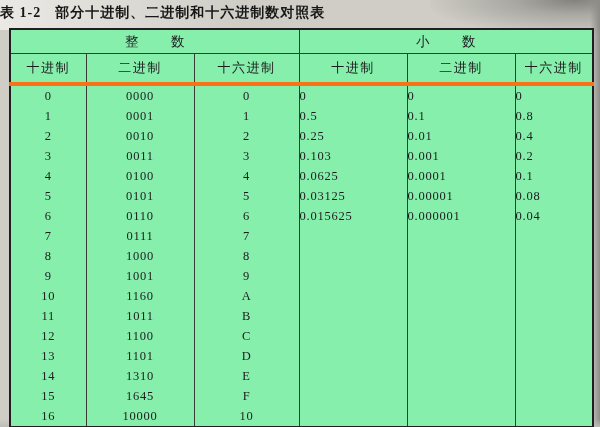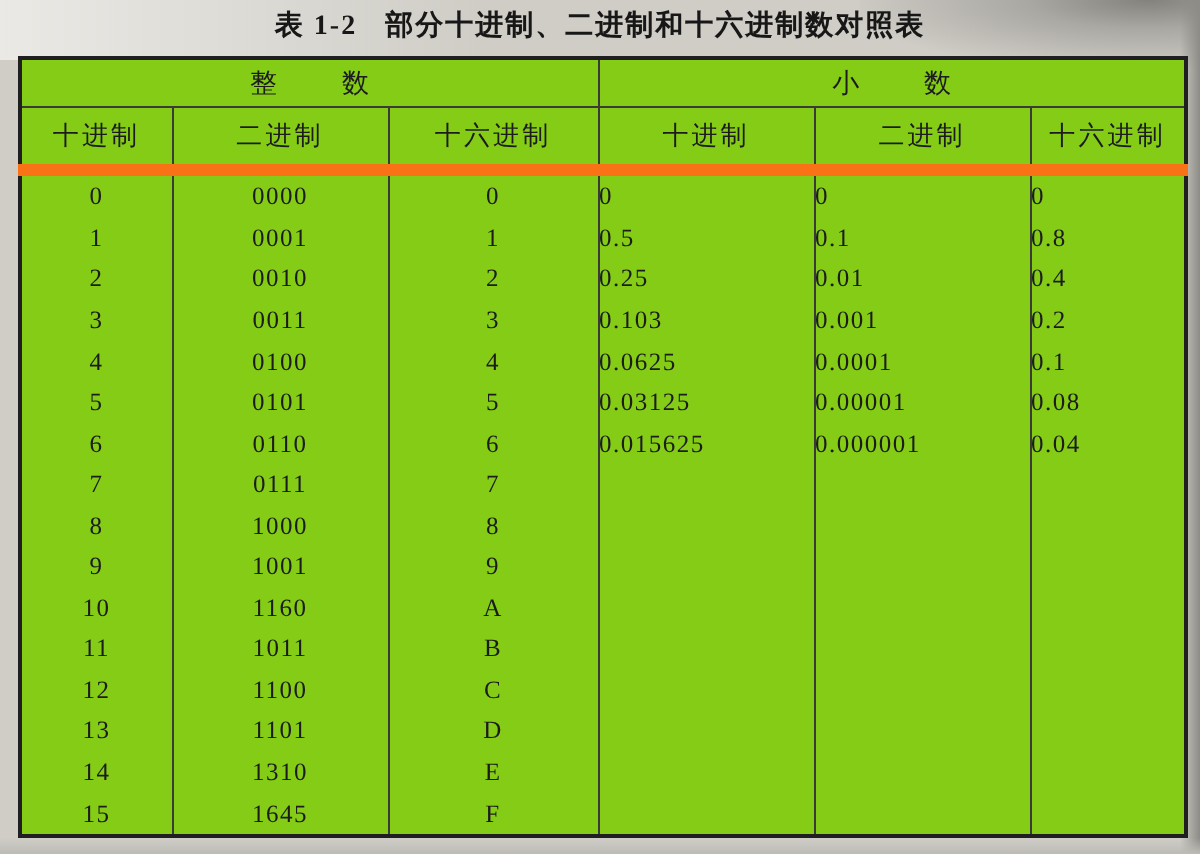--- a/index.html
+++ b/index.html
@@ -18,42 +18,42 @@
     background:linear-gradient(90deg,rgba(150,148,143,0) 0%,#8d8b86 100%);}
   .shade-bottom{left:0;bottom:0;width:600px;height:8px;
     background:linear-gradient(0deg,#bdbbb5 0%,rgba(189,187,181,0) 100%);}
   .mottle{position:absolute;pointer-events:none;left:0;top:0;width:600px;height:427px;
     background:
       radial-gradient(circle at 18% 62%, rgba(120,118,112,.10) 0 6%, rgba(0,0,0,0) 10%),
       radial-gradient(circle at 55% 75%, rgba(120,118,112,.08) 0 5%, rgba(0,0,0,0) 9%),
       radial-gradient(circle at 80% 55%, rgba(120,118,112,.09) 0 7%, rgba(0,0,0,0) 11%);}
   
   .title{
-    position:absolute;left:0;top:4px;width:600px;text-align:center;
+    position:absolute;left:0;top:4px;width:600px;text-align:left;
     font-size:14px;font-weight:bold;color:#171717;letter-spacing:1px;
   }
   .title .t-prefix{margin-right:14px;}
   
   table.conv{
     position:absolute;left:9px;top:28px;width:583px;height:391px;
     border-collapse:collapse;table-layout:fixed;
-    background:#84cc16;
+    background:#86efac;
   }
   table.conv{border:2px solid #1f1f22;}
   table.conv th,table.conv td{
     border-left:1px solid #3a3a36;border-right:1px solid #3a3a36;
     color:#1c1c1e;font-weight:normal;padding:0;
   }
   tr.group-row th{
     height:23px;font-size:13.5px;border-bottom:1px solid #3a3a36;
     text-align:center;vertical-align:middle;
   }
   tr.group-row .group-label{letter-spacing:2.4em;margin-right:-2.4em;}
   tr.header-row th{
-    height:28px;font-size:13px;border-bottom:6px solid #f97316;
+    height:28px;font-size:13px;border-bottom:4px solid #f97316;
     text-align:center;vertical-align:middle;letter-spacing:.12em;
   }
   tr[data-name="table-row"] td{
     height:20px;line-height:20px;font-size:12.5px;letter-spacing:.06em;
     vertical-align:middle;border-top:none;border-bottom:none;
   }
   td.c-int{text-align:center;}
   td.c-frac{text-align:left;padding-left:15px;}
   
   .ghost-layer{position:absolute;left:0;top:0;width:600px;height:427px;pointer-events:none;}
@@ -241,14 +241,22 @@
         <td class="c-frac" data-name="table-cell"></td>
       </tr>
       <tr data-name="table-row">
         <td class="c-int" data-name="table-cell">15</td>
         <td class="c-int" data-name="table-cell">1645</td>
         <td class="c-int" data-name="table-cell">F</td>
         <td class="c-frac" data-name="table-cell"></td>
         <td class="c-frac" data-name="table-cell"></td>
         <td class="c-frac" data-name="table-cell"></td>
       </tr>
+      <tr data-name="table-row">
+        <td class="c-int" data-name="table-cell">16</td>
+        <td class="c-int" data-name="table-cell">10000</td>
+        <td class="c-int" data-name="table-cell">10</td>
+        <td class="c-frac" data-name="table-cell"></td>
+        <td class="c-frac" data-name="table-cell"></td>
+        <td class="c-frac" data-name="table-cell"></td>
+      </tr>
     </tbody>
 </table>
 
 </body></html>

